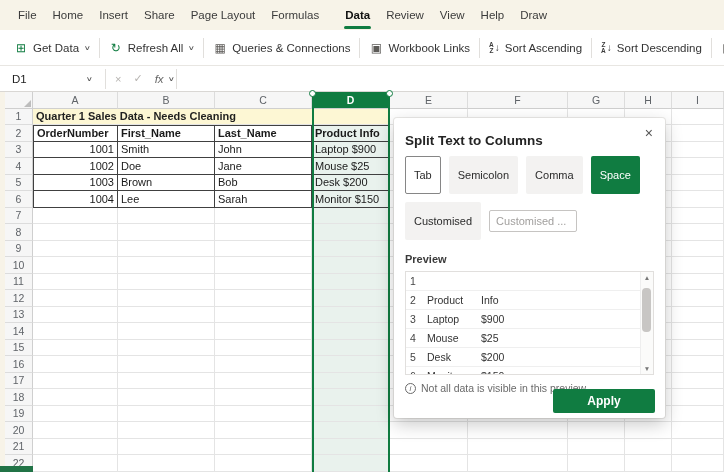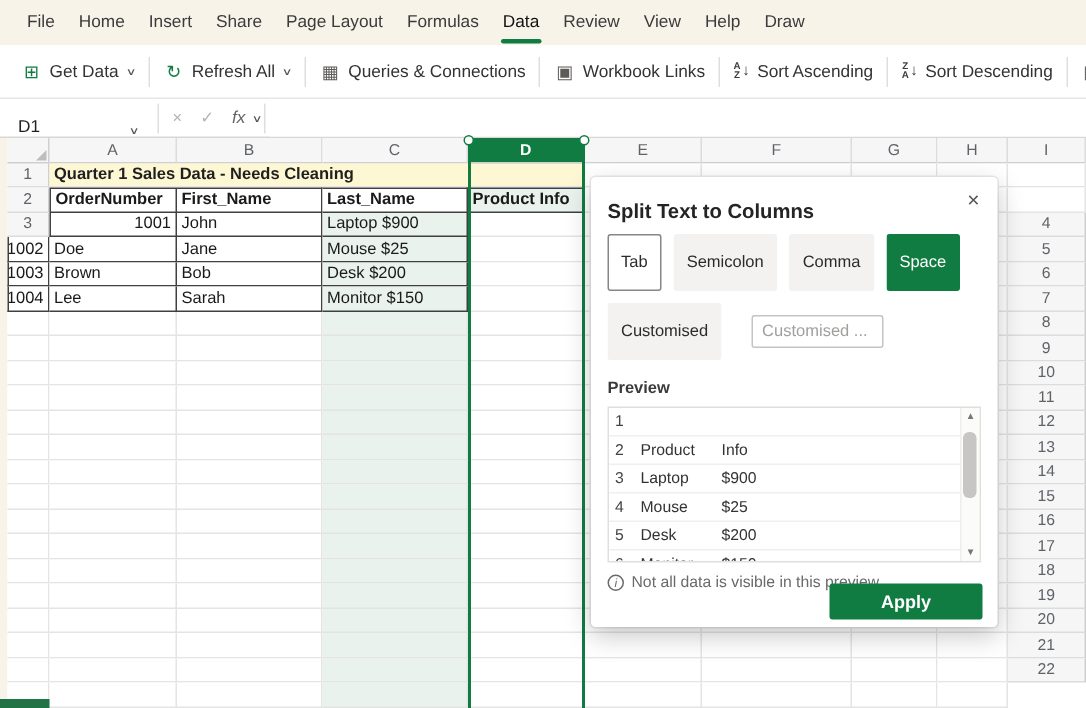--- a/index.html
+++ b/index.html
@@ -6,21 +6,21 @@
   html,body { margin:0; padding:0; }
   body {
     width:724px; height:472px; overflow:hidden; position:relative;
     background:#f7f3e8; font-family:"Liberation Sans", sans-serif; color:#1a1a1a;
   }
 
   
   .menubar { position:absolute; top:0; left:0; right:0; height:30px;
     display:flex; align-items:center; padding-left:10px; font-size:11.5px; color:#3b3b3b; }
   .menu-item { padding:5px 8px; position:relative; cursor:default; white-space:nowrap; }
-  .menu-item.active { font-weight:normal; color:#111; }
+  .menu-item.active { font-weight:bold; color:#111;margin-left:10px; }
   .menu-item.active::after { content:''; position:absolute; left:7px; right:7px; bottom:-3px;
     height:3px; background:#107c41; border-radius:2px; }
 
   
   .ribbon { position:absolute; top:30px; left:0; right:0; height:36px; background:#fff;
     border-bottom:1px solid #e8e6e2; display:flex; align-items:center; padding-left:8px;
     overflow:hidden; white-space:nowrap; }
   .rbtn { display:flex; align-items:center; gap:5px; border:none; background:transparent;
     font-family:"Liberation Sans",sans-serif; font-size:11.5px; color:#333;
     padding:6px 6px; border-radius:4px; flex:none; }
@@ -30,21 +30,21 @@
   .chev { font-size:6.5px; color:#555; margin-left:1px; transform:scaleX(1.5); }
   .vdiv { width:1px; height:20px; background:#e1dfdc; margin:0 3px; flex:none; }
   .sort-ic { display:flex; align-items:center; gap:1px; flex:none; }
   .sl { display:flex; flex-direction:column; font-size:6.5px; line-height:6px;
     font-weight:bold; color:#3b3b3b; }
   .sa { font-size:10px; color:#3b3b3b; }
 
   
   .fbar { position:absolute; top:66px; left:0; right:0; height:26px; background:#fff;
     border-bottom:1px solid #d9d7d4; display:flex; align-items:center; }
-  .namebox { width:102px; height:100%; display:flex; align-items:flex-end;
+  .namebox { width:102px; height:100%; display:flex; align-items:center;
     justify-content:space-between; padding:0 10px 0 12px; font-size:11.5px; color:#222; }
   .fbx { color:#b5b2af; font-size:11px; padding:0 6px; }
   .fxlabel { font-style:italic; color:#666; font-size:11.5px; padding:0 4px 0 6px; }
   .finput { flex:1; height:100%; border:none; outline:none; font-size:11px;
     font-family:"Liberation Sans",sans-serif; padding:0 6px; }
 
   
   .gridwrap { position:absolute; top:92px; left:5px; right:0; bottom:0; background:#fff;
     display:grid; grid-template-columns:28px 85px 97px 97px 78px 78px 100px 57px 47px 1fr;
     grid-auto-rows:16.5px; align-content:start; }
@@ -85,21 +85,21 @@
   .panel-close { position:absolute; top:5px; right:7px; background:none; border:none;
     font-size:14px; color:#555; padding:3px 5px; line-height:1; }
   .panel-title { margin-top:5px; font-size:13.5px; font-weight:bold; color:#242424; }
   .sec-label { margin-top:14px; font-size:11px; font-weight:bold; color:#3b3b3b; }
   .delim-row { display:flex; gap:8px; margin-top:8px; align-items:center; }
   .dbtn { font-family:"Liberation Sans",sans-serif; font-size:11px; padding:4px 8px;
     height:38px; border-radius:2px; border:1px solid transparent; background:#f3f2f1;
     color:#2b2b2b; white-space:nowrap; }
   .dbtn.outlined { background:#fff; border:1px solid #868686; }
   .dbtn.active { background:#107c41; color:#fff; }
-  .custom-row { display:flex; gap:20px; margin-top:8px; align-items:center; }
+  .custom-row { display:flex; gap:8px; margin-top:8px; align-items:center; }
   .custom-input { width:88px; height:22px; border:1px solid #c6c4c2; border-radius:2px;
     font-family:"Liberation Sans",sans-serif; font-size:11px; padding:2px 6px; color:#555; }
   .custom-input::placeholder { color:#a19f9d; }
   .sec-label.preview { margin-top:13px; }
   .preview-box { margin-top:6px; border:1px solid #e1dfdd; height:104px; position:relative;
     overflow:hidden; }
   .prows { margin-right:13px; }
   .prow { display:flex; height:19px; align-items:center; border-bottom:1px solid #efefef;
     font-size:10.5px; color:#333; }
   .pn { width:17px; padding-left:4px; color:#444; flex:none; }
@@ -225,20 +225,21 @@
     <div class="cell tbl bold ttop">First_Name</div>
     <div class="cell tbl bold ttop">Last_Name</div>
     <div class="cell tbl bold ttop selD">Product Info</div>
     <div class="cell"></div>
     <div class="cell"></div>
     <div class="cell"></div>
     <div class="cell"></div>
     <div class="cell"></div>
     <div class="rowhdr">3</div>
     <div class="cell tbl num tleft">1001</div>
+    <div class="cell tbl">Smith</div>
     <div class="cell tbl">John</div>
     <div class="cell tbl selD">Laptop $900</div>
     <div class="cell"></div>
     <div class="cell"></div>
     <div class="cell"></div>
     <div class="cell"></div>
     <div class="cell"></div>
     <div class="rowhdr">4</div>
     <div class="cell tbl num tleft">1002</div>
     <div class="cell tbl">Doe</div>

